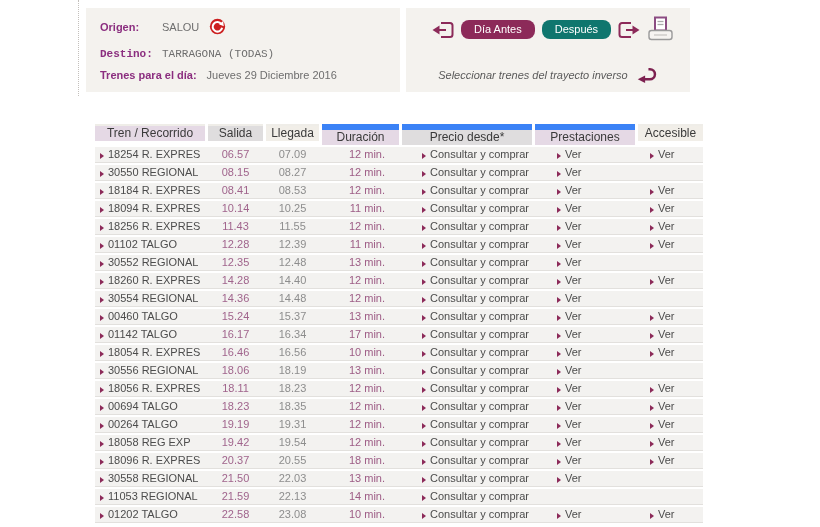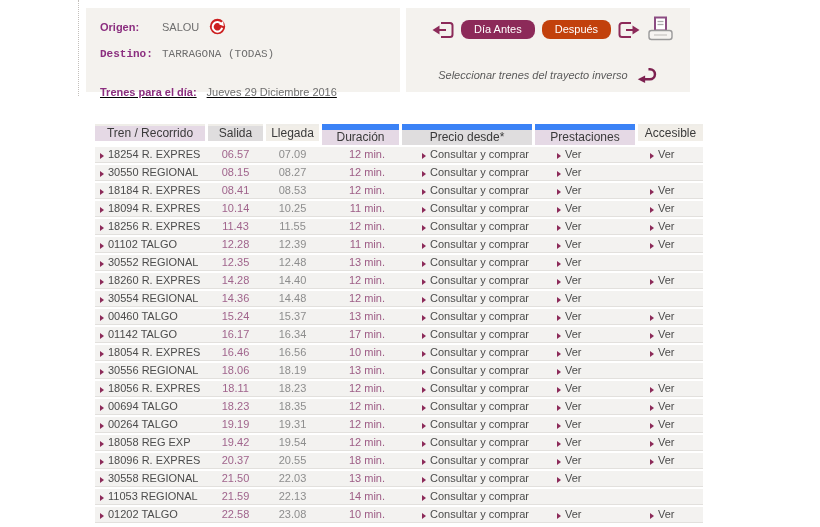--- a/index.html
+++ b/index.html
@@ -12,30 +12,30 @@
   .panel { position:absolute; background:#f4f2ee; }
   #panel-left  { left:86px;  top:8px; width:314px; height:84px; }
   #panel-right { left:406px; top:8px; width:284px; height:84px; }
 
   .info-row { position:absolute; left:14px; display:flex; align-items:center; white-space:nowrap; }
   .lbl { color:#8b2e7f; font-weight:bold; font-size:11px; }
   .val { color:#6e6e6e; font-size:11px; }
   .w62 { display:inline-block; width:62px; }
   #row-origen  { top:10px; }
   #row-destino { top:40px;font-family:Liberation Mono, monospace; }
-  #row-fecha   { top:78px;text-decoration:underline; }
+  #row-fecha   { top:61px; }
   #row-fecha .lbl { margin-right:10px; }
 
   .swap-icon { margin-left:10px; display:inline-flex; cursor:pointer; }
 
   .nav-row { position:absolute; top:12px; left:26px; display:flex; align-items:center; gap:7px; }
   .day-btn { font-family:"Liberation Sans", sans-serif; font-size:11px; color:#fff; border:none;
              border-radius:8px; padding:3px 13px 4px; cursor:pointer;text-align:center; }
   .day-before { background:#8c2a59; }
-  .day-after  { background:#c2410c; }
+  .day-after  { background:#0f766e; }
   .nav-icon { display:inline-flex; cursor:pointer; }
 
   .print-btn { position:absolute; top:8px; right:16px; cursor:pointer; background:none; border:none; }
 
   .reverse-row { position:absolute; top:58px; left:0; width:100%; text-align:center;
                  font-size:11px; color:#5a5a5a; cursor:pointer;font-style:italic; }
   .reverse-row svg { vertical-align:-5px; margin-left:6px; }
 
   
   #timetable { position:absolute; left:95px; top:124px; width:608px; }

